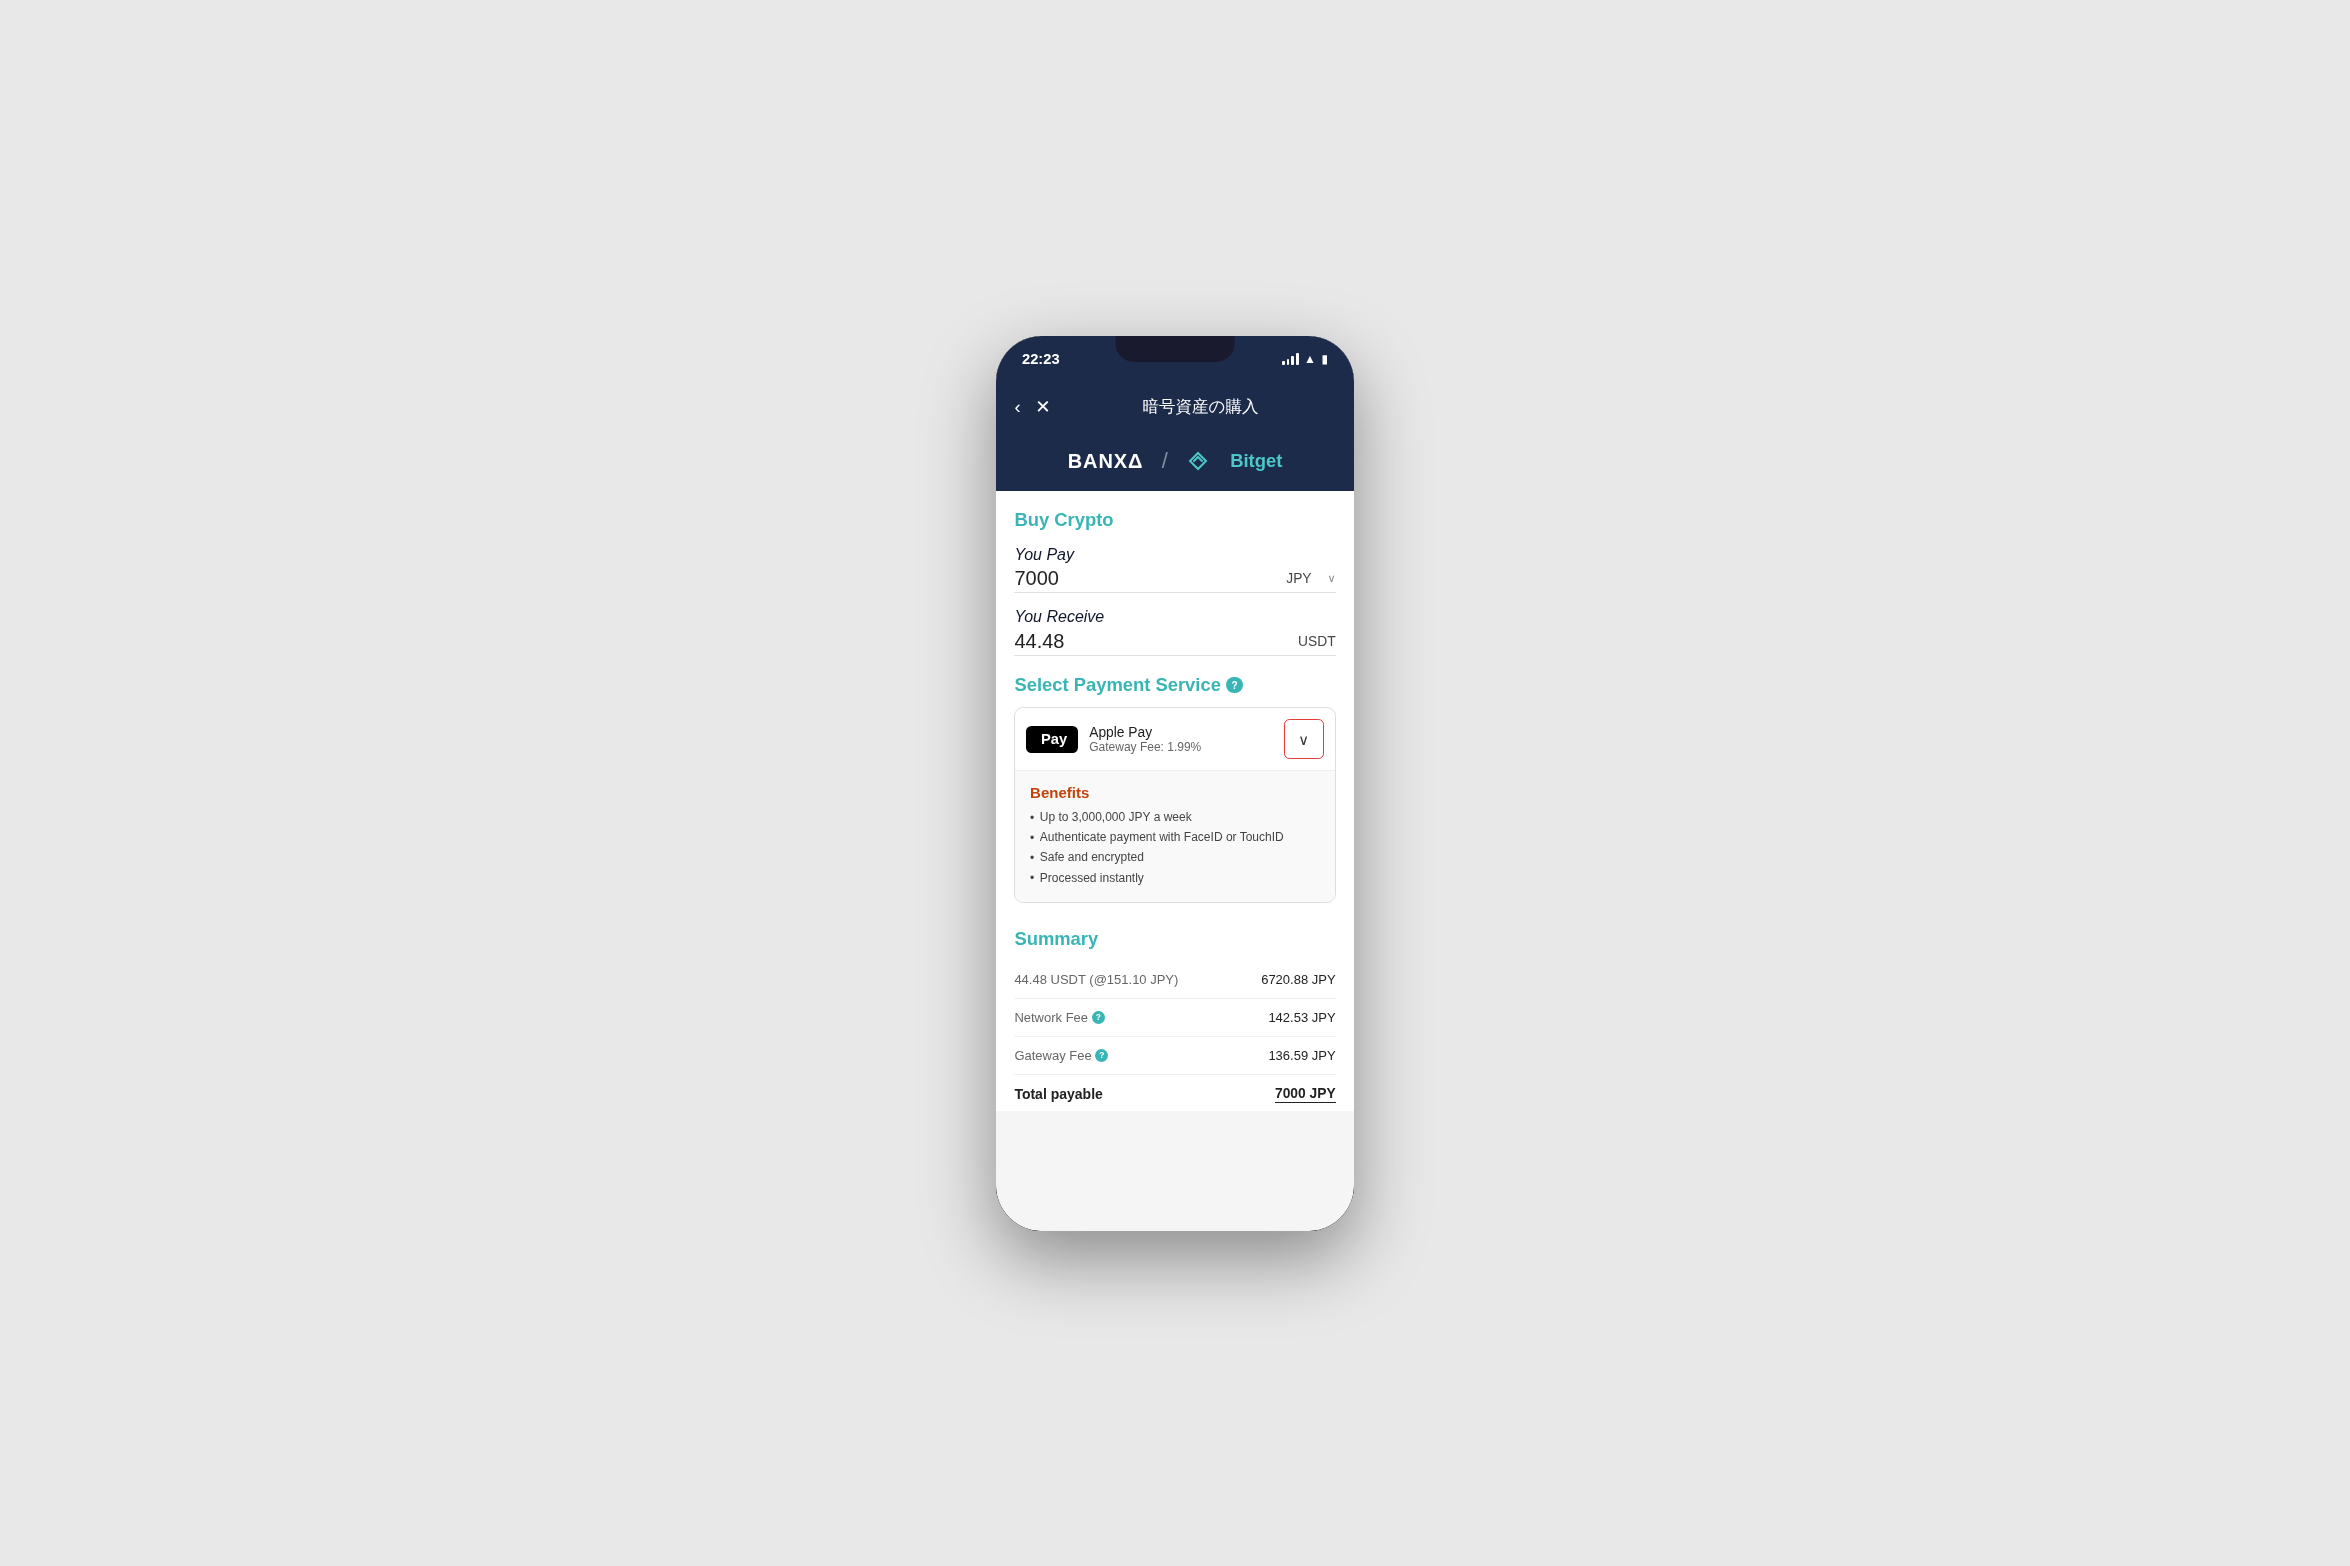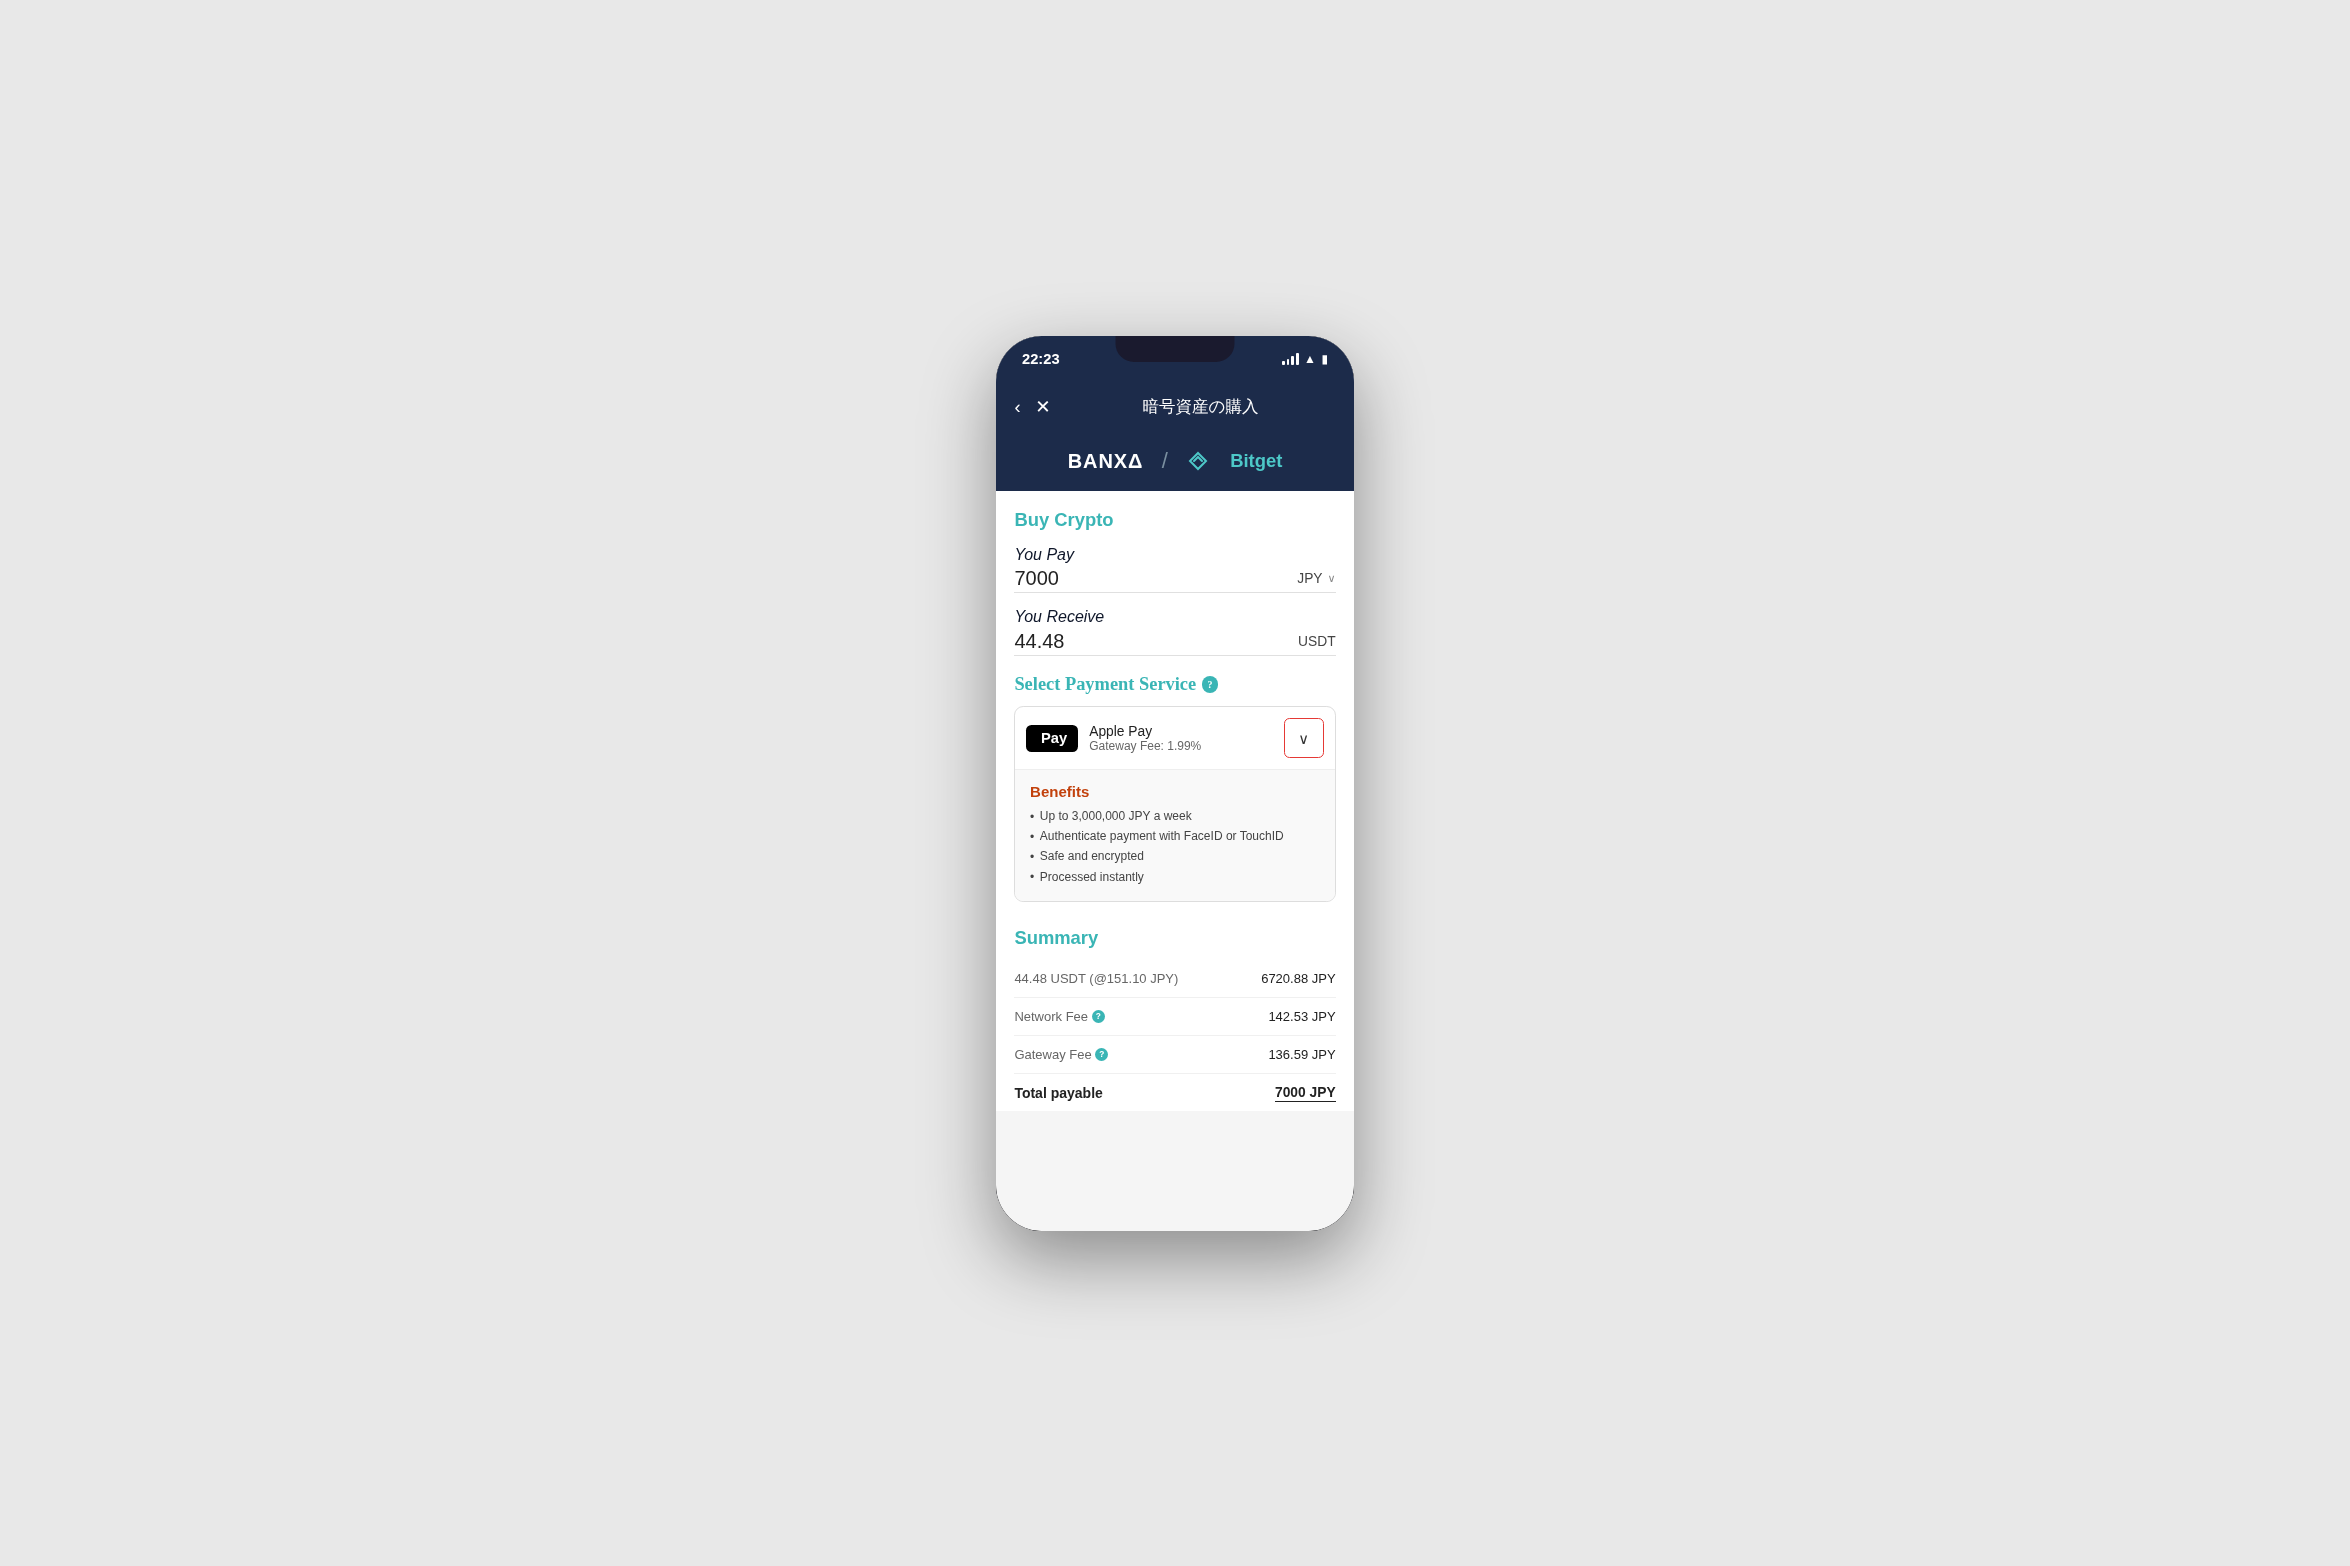--- a/index.html
+++ b/index.html
@@ -151,37 +151,36 @@
       border-bottom: 0.9px solid #e0e0e0;
     }
     .input-value {
       color: #222;
       font-size: 20px;
       font-weight: 400;
     }
     .currency-selector {
       display: flex;
       align-items: center;
-      gap: 5px;
+      gap: 16px;
       color: #444;
       font-size: 13.8px;
     }
     .chevron {
       font-size: 11px;
       color: #888;
     }
     .payment-section-title {
       display: flex;
       align-items: center;
       gap: 5.5px;
       color: #3ab5b5;
       font-size: 18.4px;
       font-weight: 600;
       margin: 18.4px 0 11px 0;
-      font-family: Liberation Serif, serif;
     }
     .info-circle {
       width: 16.5px;
       height: 16.5px;
       border-radius: 50%;
       background: #3ab5b5;
       color: white;
       font-size: 10px;
       display: inline-flex;
       align-items: center;

